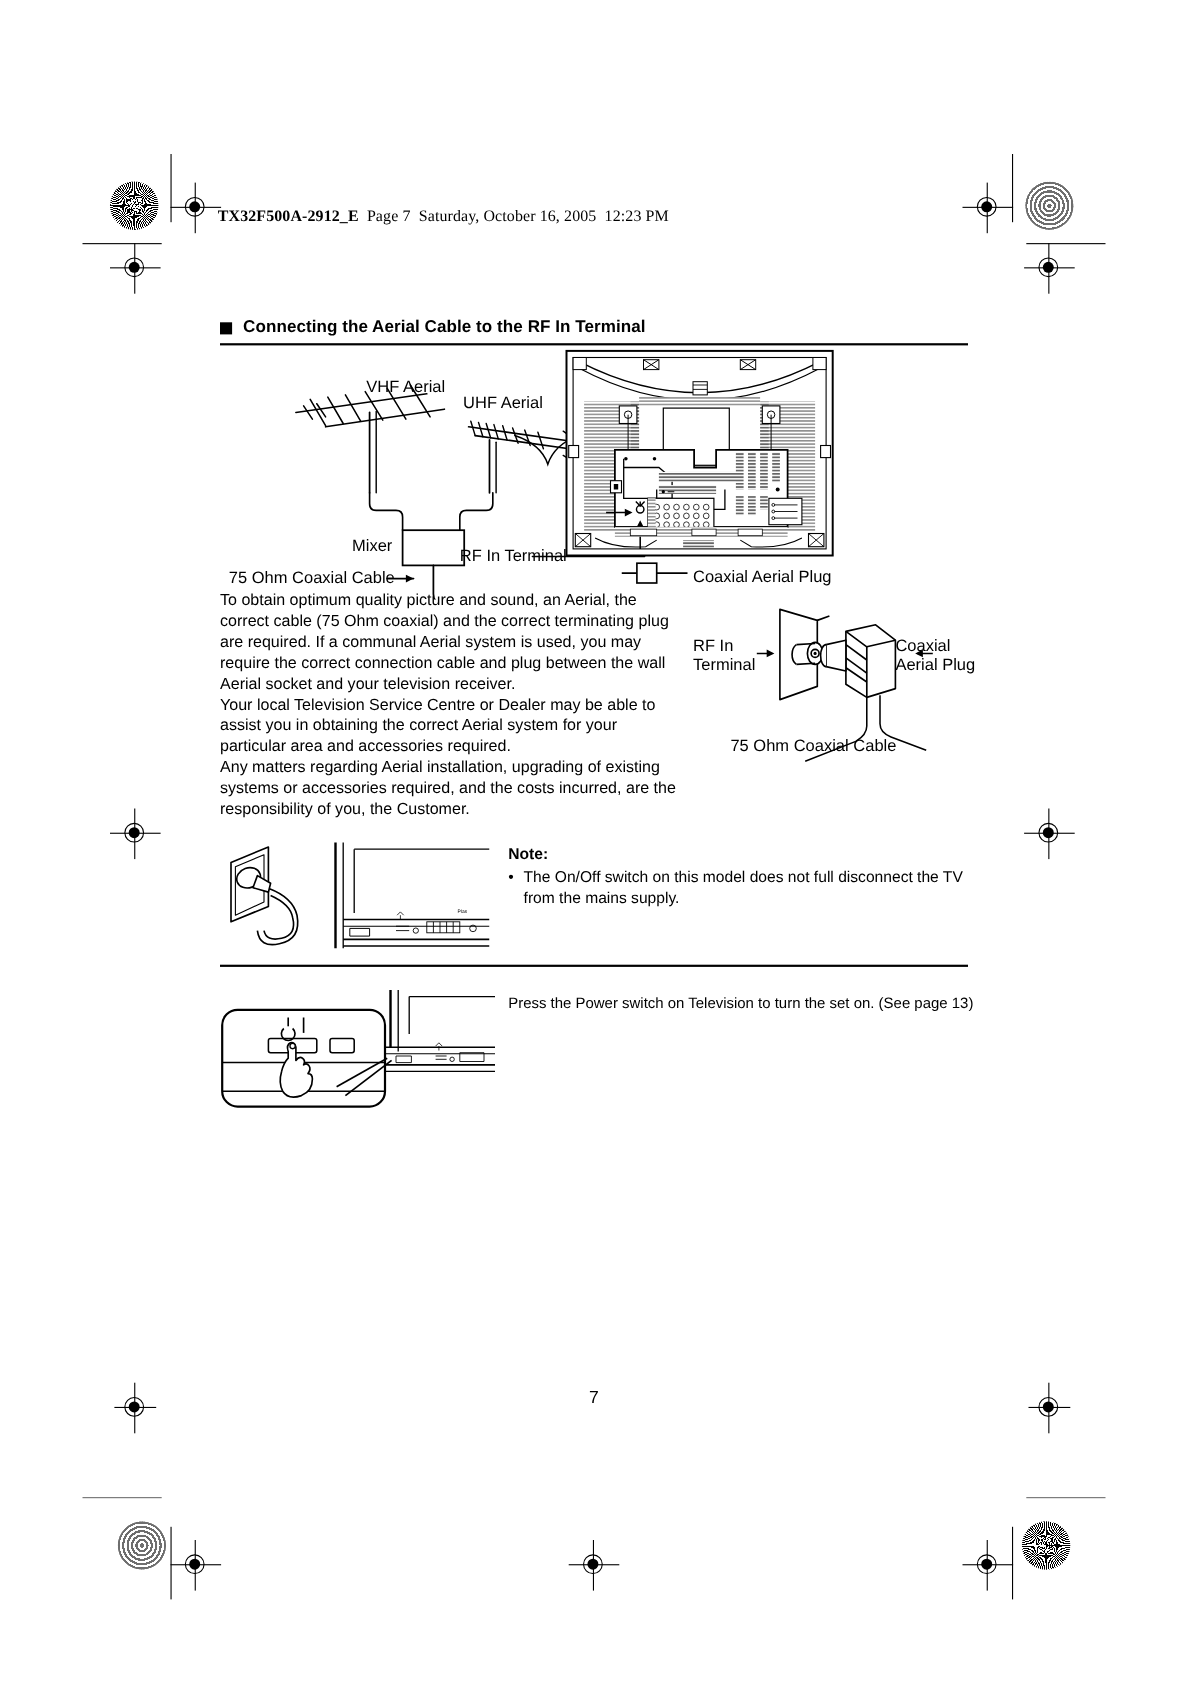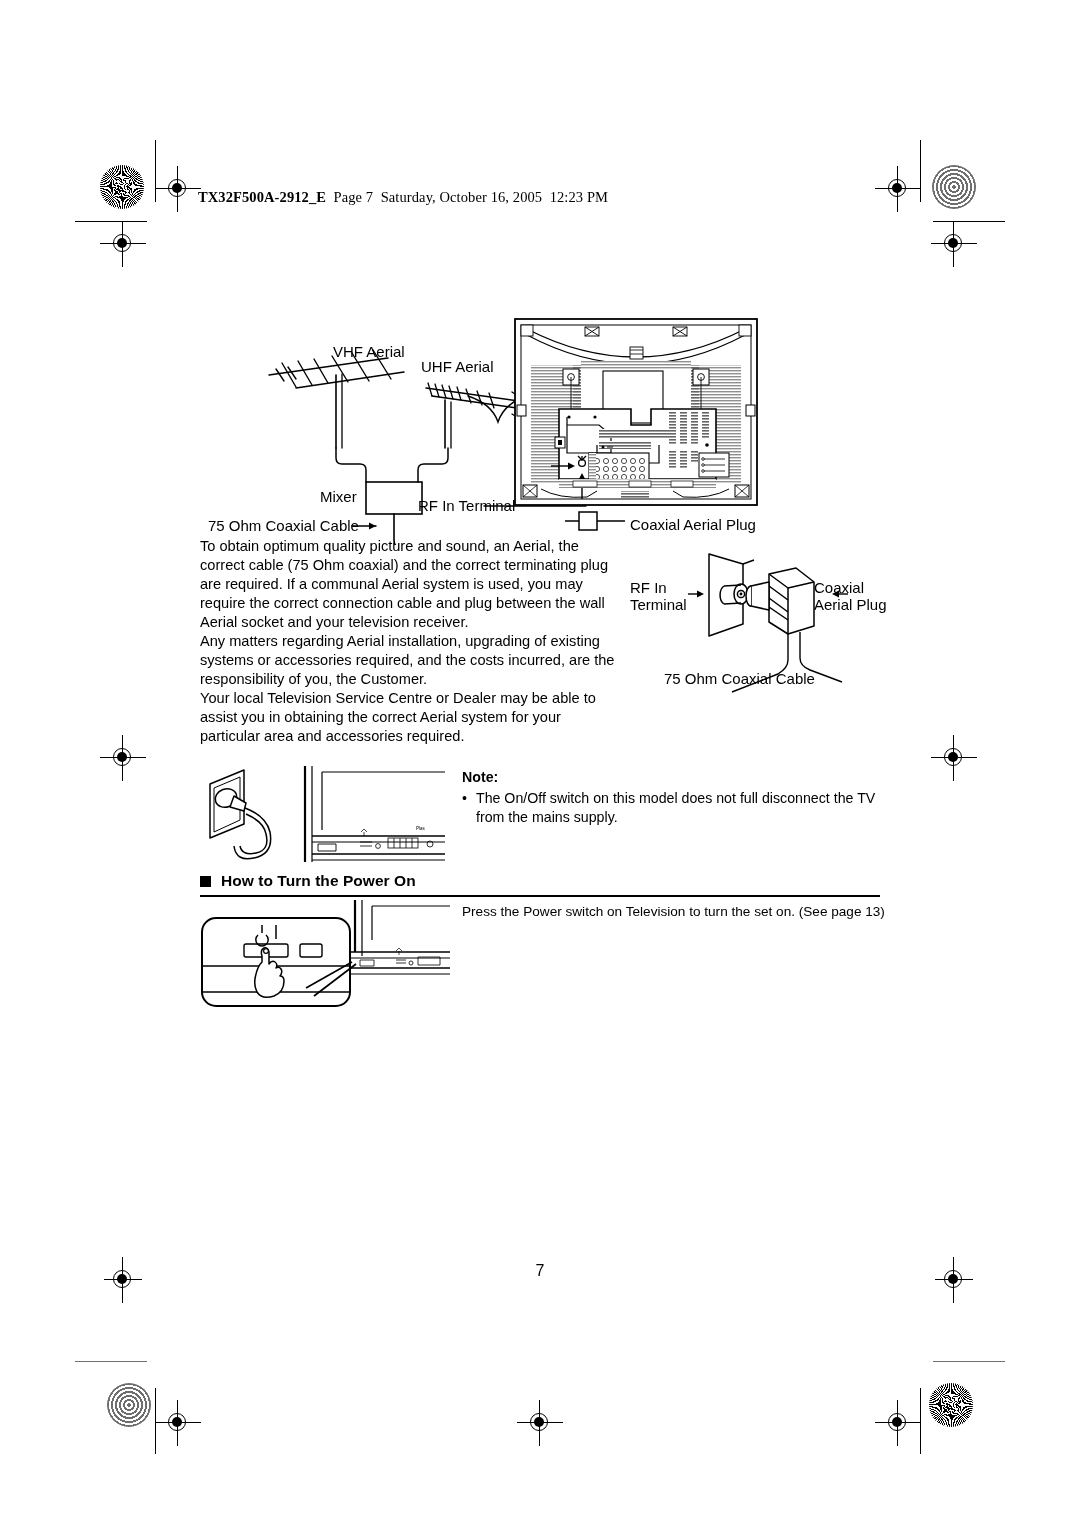--- a/index.html
+++ b/index.html
@@ -273,20 +273,27 @@
   </div>
 
   <div class="slug">
     <b>TX32F500A-2912_E</b>&nbsp;
     <span>Page 7</span>&nbsp;
     <span>Saturday, October 16, 2005</span>&nbsp;
     <span>12:23 PM</span>
   </div>
 
 
+  <div class="sec" style="top:289px;">
+    <div class="sec-head">
+      <span class="sq"></span>
+      <span>Connecting the Aerial Cable to the RF In Terminal</span>
+    </div>
+    <div class="rule"></div>
+  </div>
 
   <div class="fig" style="left:236px; top:330px;">
     <svg width="400" height="215" viewBox="0 0 400 215">
       <g fill="none" stroke="#000" stroke-width="1.5" stroke-linecap="round">
 
         <line x1="33" y1="45" x2="152" y2="28"></line>
         <line x1="60" y1="58" x2="168" y2="42"></line>
 
         <g stroke-width="1.4">
           <line x1="46" y1="33" x2="60" y2="57"></line>
@@ -508,22 +515,22 @@
         <line x1="0" y1="13" x2="14" y2="13"></line>
         <rect x="14" y="4" width="18" height="18" fill="#ffffff"></rect>
         <line x1="32" y1="13" x2="60" y2="13"></line>
       </g>
     </svg>
   </div>
   <span class="lbl" style="position:absolute; left:630px; top:516px;">Coaxial Aerial Plug</span>
 
   <div class="body-col" style="top:537px;">
     <p>To obtain optimum quality picture and sound, an Aerial, the correct cable (75 Ohm coaxial) and the correct terminating plug are required. If a communal Aerial system is used, you may require the correct connection cable and plug between the wall Aerial socket and your television receiver.</p>
+    <p>Your local Television Service Centre or Dealer may be able to assist you in obtaining the correct Aerial system for your particular area and accessories required.</p>
     <p>Any matters regarding Aerial installation, upgrading of existing systems or accessories required, and the costs incurred, are the responsibility of you, the Customer.</p>
-    <p>Your local Television Service Centre or Dealer may be able to assist you in obtaining the correct Aerial system for your particular area and accessories required.</p>
   </div>
 
   <div class="fig" style="left:636px; top:552px;">
     <svg width="250" height="145" viewBox="0 0 250 145">
       <g stroke="#000" stroke-width="1.5" fill="none" stroke-linejoin="round">
 
         <path d="M73 2 L107 12 L107 72 L73 84 Z" fill="#ffffff"></path>
         <path d="M107 12 L118 8"></path>
 
         <ellipse cx="105" cy="42" rx="7" ry="10" fill="#ffffff"></ellipse>
@@ -609,24 +616,20 @@
 
   <div class="note" style="top:768px;">
     <div class="note-title">Note:</div>
     <div class="bullet-row">
       <span class="bdot">•</span>
       <span>The On/Off switch on this model does not full disconnect the TV from the mains supply.</span>
     </div>
   </div>
 
   <div class="sec" style="top:872px;">
-    <div class="sec-head">
-      <span class="sq"></span>
-      <span>How to Turn the Power On</span>
-    </div>
     <div class="rule"></div>
   </div>
 
   <div class="fig" style="left:200px; top:900px;">
     <svg width="250" height="110" viewBox="0 0 250 110">
       <g stroke="#000" stroke-width="1.5" fill="none" stroke-linejoin="round">
 
         <line x1="155" y1="0" x2="155" y2="52" stroke-width="2.2"></line>
         <line x1="162" y1="0" x2="162" y2="56" stroke-width="1.2"></line>
         <path d="M172 6 L250 6" stroke-width="1.2"></path>

